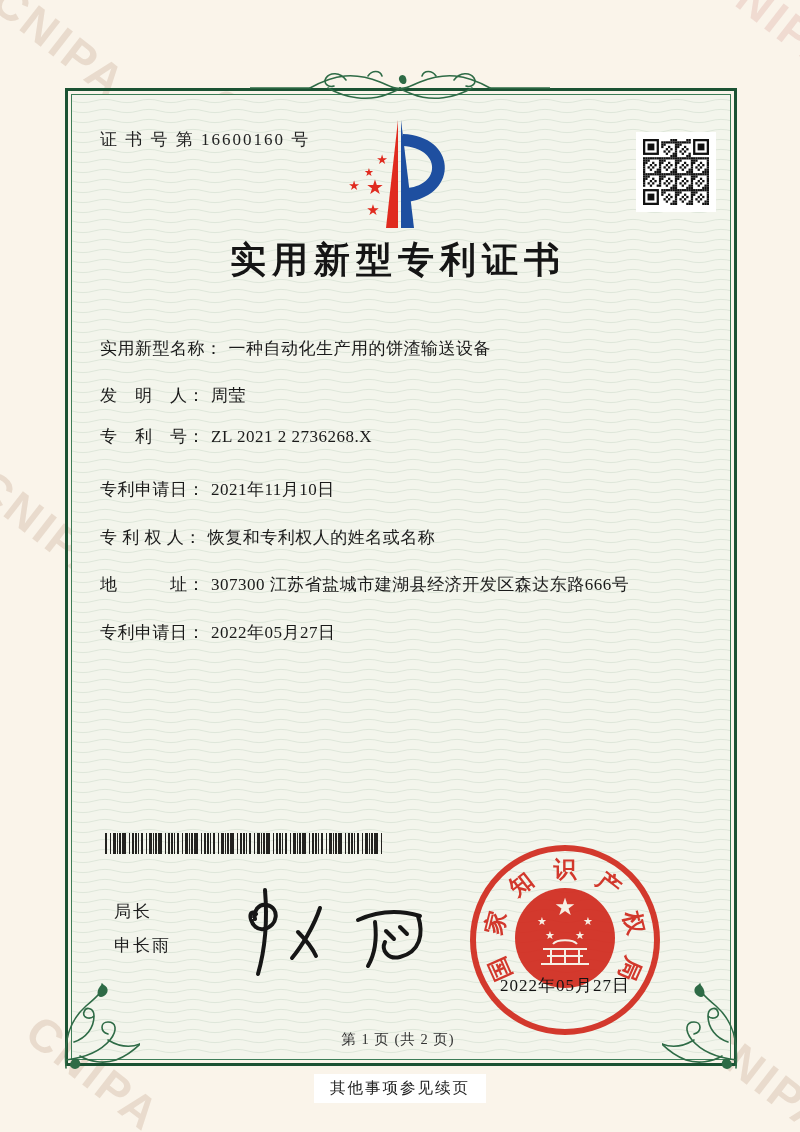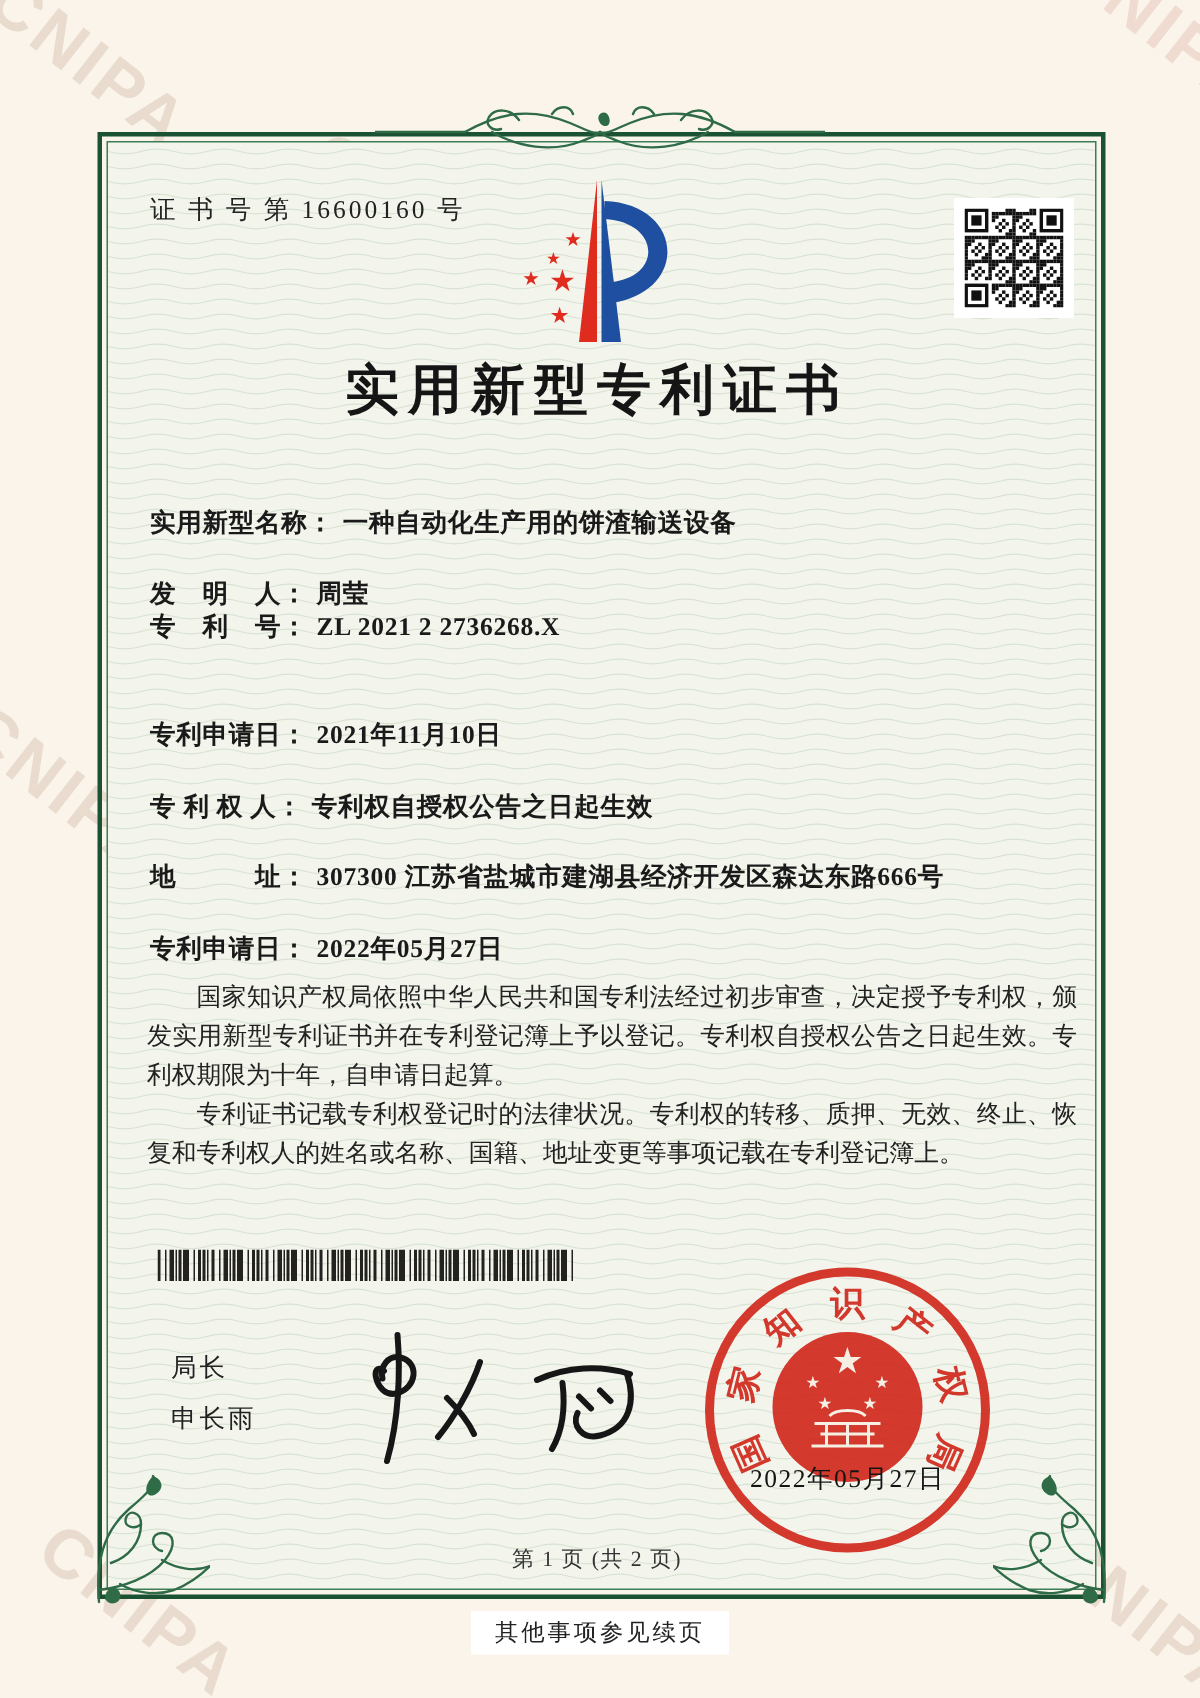--- a/index.html
+++ b/index.html
@@ -56,21 +56,21 @@
     position:absolute;left:636px;top:132px;width:80px;height:80px;
     background:#ffffff;display:flex;align-items:center;justify-content:center;
   }
   .title{
     position:absolute;left:65px;top:236px;width:666px;
     text-align:center;font-size:36px;font-weight:700;letter-spacing:6px;
     color:#151515;
   }
   .field-row{
     position:absolute;left:100px;width:618px;
-    font-size:17px;color:#1a1a1a;letter-spacing:0.5px;white-space:nowrap;font-weight:bold;
+    font-size:17px;color:#1a1a1a;letter-spacing:0.5px;white-space:nowrap;
   }
   .field-label{display:inline-block;}
   .field-value{display:inline-block;margin-left:6px;}
   .grant-col2{position:absolute;left:305px;top:0;}
   .paragraphs{
     position:absolute;left:98px;top:652px;width:620px;
     font-size:16.5px;line-height:26px;text-align:justify;color:#222;
   }
   .paragraphs p{margin:0;text-indent:2em;}
   .barcode{
@@ -619,40 +619,36 @@
     </div>
 
     <div class="title">实用新型专利证书</div>
 
     <div class="field-row" style="top:337px;">
       <span class="field-label">实用新型名称：</span><span class="field-value">一种自动化生产用的饼渣输送设备</span>
     </div>
     <div class="field-row" style="top:384px;">
       <span class="field-label">发　明　人：</span><span class="field-value">周莹</span>
     </div>
-    <div class="field-row" style="top:406px;">
+    <div class="field-row" style="top:425px;">
       <span class="field-label">专　利　号：</span><span class="field-value">ZL 2021 2 2736268.X</span>
     </div>
     <div class="field-row" style="top:478px;">
       <span class="field-label">专利申请日：</span><span class="field-value">2021年11月10日</span>
     </div>
     <div class="field-row" style="top:526px;">
-      <span class="field-label">专 利 权 人：</span><span class="field-value">专利权自授权公告之日起生效</span>
+      <span class="field-label">专 利 权 人：</span><span class="field-value">恢复和专利权人的姓名或名称</span>
     </div>
     <div class="field-row" style="top:573px;">
       <span class="field-label">地　　　址：</span><span class="field-value">307300 江苏省盐城市建湖县经济开发区森达东路666号</span>
     </div>
     <div class="field-row" style="top:621px;">
       <span class="field-label">专利申请日：</span><span class="field-value">2022年05月27日</span>
     </div>
 
-    <div class="paragraphs">
-      <p>国家知识产权局依照中华人民共和国专利法经过初步审查，决定授予专利权，颁发实用新型专利证书并在专利登记簿上予以登记。专利权自授权公告之日起生效。专利权期限为十年，自申请日起算。</p>
-      <p>专利证书记载专利权登记时的法律状况。专利权的转移、质押、无效、终止、恢复和专利权人的姓名或名称、国籍、地址变更等事项记载在专利登记簿上。</p>
-    </div>
 
     <div id="barcode" class="barcode"><span style="width: 2px; margin-right: 3px;"></span><span style="width: 1px; margin-right: 2px;"></span><span style="width: 3px; margin-right: 1px;"></span><span style="width: 1px; margin-right: 1px;"></span><span style="width: 2px; margin-right: 1px;"></span><span style="width: 4px; margin-right: 3px;"></span><span style="width: 1px; margin-right: 2px;"></span><span style="width: 2px; margin-right: 1px;"></span><span style="width: 2px; margin-right: 1px;"></span><span style="width: 1px; margin-right: 2px;"></span><span style="width: 2px; margin-right: 3px;"></span><span style="width: 1px; margin-right: 2px;"></span><span style="width: 3px; margin-right: 1px;"></span><span style="width: 1px; margin-right: 1px;"></span><span style="width: 2px; margin-right: 1px;"></span><span style="width: 4px; margin-right: 3px;"></span><span style="width: 1px; margin-right: 2px;"></span><span style="width: 2px; margin-right: 1px;"></span><span style="width: 2px; margin-right: 1px;"></span><span style="width: 1px; margin-right: 2px;"></span><span style="width: 2px; margin-right: 3px;"></span><span style="width: 1px; margin-right: 2px;"></span><span style="width: 3px; margin-right: 1px;"></span><span style="width: 1px; margin-right: 1px;"></span><span style="width: 2px; margin-right: 1px;"></span><span style="width: 4px; margin-right: 3px;"></span><span style="width: 1px; margin-right: 2px;"></span><span style="width: 2px; margin-right: 1px;"></span><span style="width: 2px; margin-right: 1px;"></span><span style="width: 1px; margin-right: 2px;"></span><span style="width: 2px; margin-right: 3px;"></span><span style="width: 1px; margin-right: 2px;"></span><span style="width: 3px; margin-right: 1px;"></span><span style="width: 1px; margin-right: 1px;"></span><span style="width: 2px; margin-right: 1px;"></span><span style="width: 4px; margin-right: 3px;"></span><span style="width: 1px; margin-right: 2px;"></span><span style="width: 2px; margin-right: 1px;"></span><span style="width: 2px; margin-right: 1px;"></span><span style="width: 1px; margin-right: 2px;"></span><span style="width: 2px; margin-right: 3px;"></span><span style="width: 1px; margin-right: 2px;"></span><span style="width: 3px; margin-right: 1px;"></span><span style="width: 1px; margin-right: 1px;"></span><span style="width: 2px; margin-right: 1px;"></span><span style="width: 4px; margin-right: 3px;"></span><span style="width: 1px; margin-right: 2px;"></span><span style="width: 2px; margin-right: 1px;"></span><span style="width: 2px; margin-right: 1px;"></span><span style="width: 1px; margin-right: 2px;"></span><span style="width: 2px; margin-right: 3px;"></span><span style="width: 1px; margin-right: 2px;"></span><span style="width: 3px; margin-right: 1px;"></span><span style="width: 1px; margin-right: 1px;"></span><span style="width: 2px; margin-right: 1px;"></span><span style="width: 4px; margin-right: 3px;"></span><span style="width: 1px; margin-right: 2px;"></span><span style="width: 2px; margin-right: 1px;"></span><span style="width: 2px; margin-right: 1px;"></span><span style="width: 1px; margin-right: 2px;"></span><span style="width: 2px; margin-right: 3px;"></span><span style="width: 1px; margin-right: 2px;"></span><span style="width: 3px; margin-right: 1px;"></span><span style="width: 1px; margin-right: 1px;"></span><span style="width: 2px; margin-right: 1px;"></span><span style="width: 4px; margin-right: 3px;"></span><span style="width: 1px; margin-right: 2px;"></span><span style="width: 2px; margin-right: 1px;"></span><span style="width: 2px; margin-right: 1px;"></span><span style="width: 1px; margin-right: 2px;"></span><span style="width: 2px; margin-right: 3px;"></span><span style="width: 1px; margin-right: 2px;"></span><span style="width: 3px; margin-right: 1px;"></span><span style="width: 1px; margin-right: 1px;"></span><span style="width: 2px; margin-right: 1px;"></span><span style="width: 4px; margin-right: 3px;"></span><span style="width: 1px; margin-right: 2px;"></span></div>
 
     <div class="signer-title">局长</div>
     <div class="signer-name">申长雨</div>
 
     <svg class="signature" width="220" height="100" viewBox="0 0 220 100" fill="none" stroke="#161616" stroke-width="4" stroke-linecap="round">
       <path d="M28 30 C18 22 22 48 36 45 C50 42 52 24 39 21 C31 19 25 27 27 35"></path>
       <path d="M37 6 C39 30 38 62 30 90"></path>
       <path d="M92 24 C86 42 74 62 64 74"></path>

